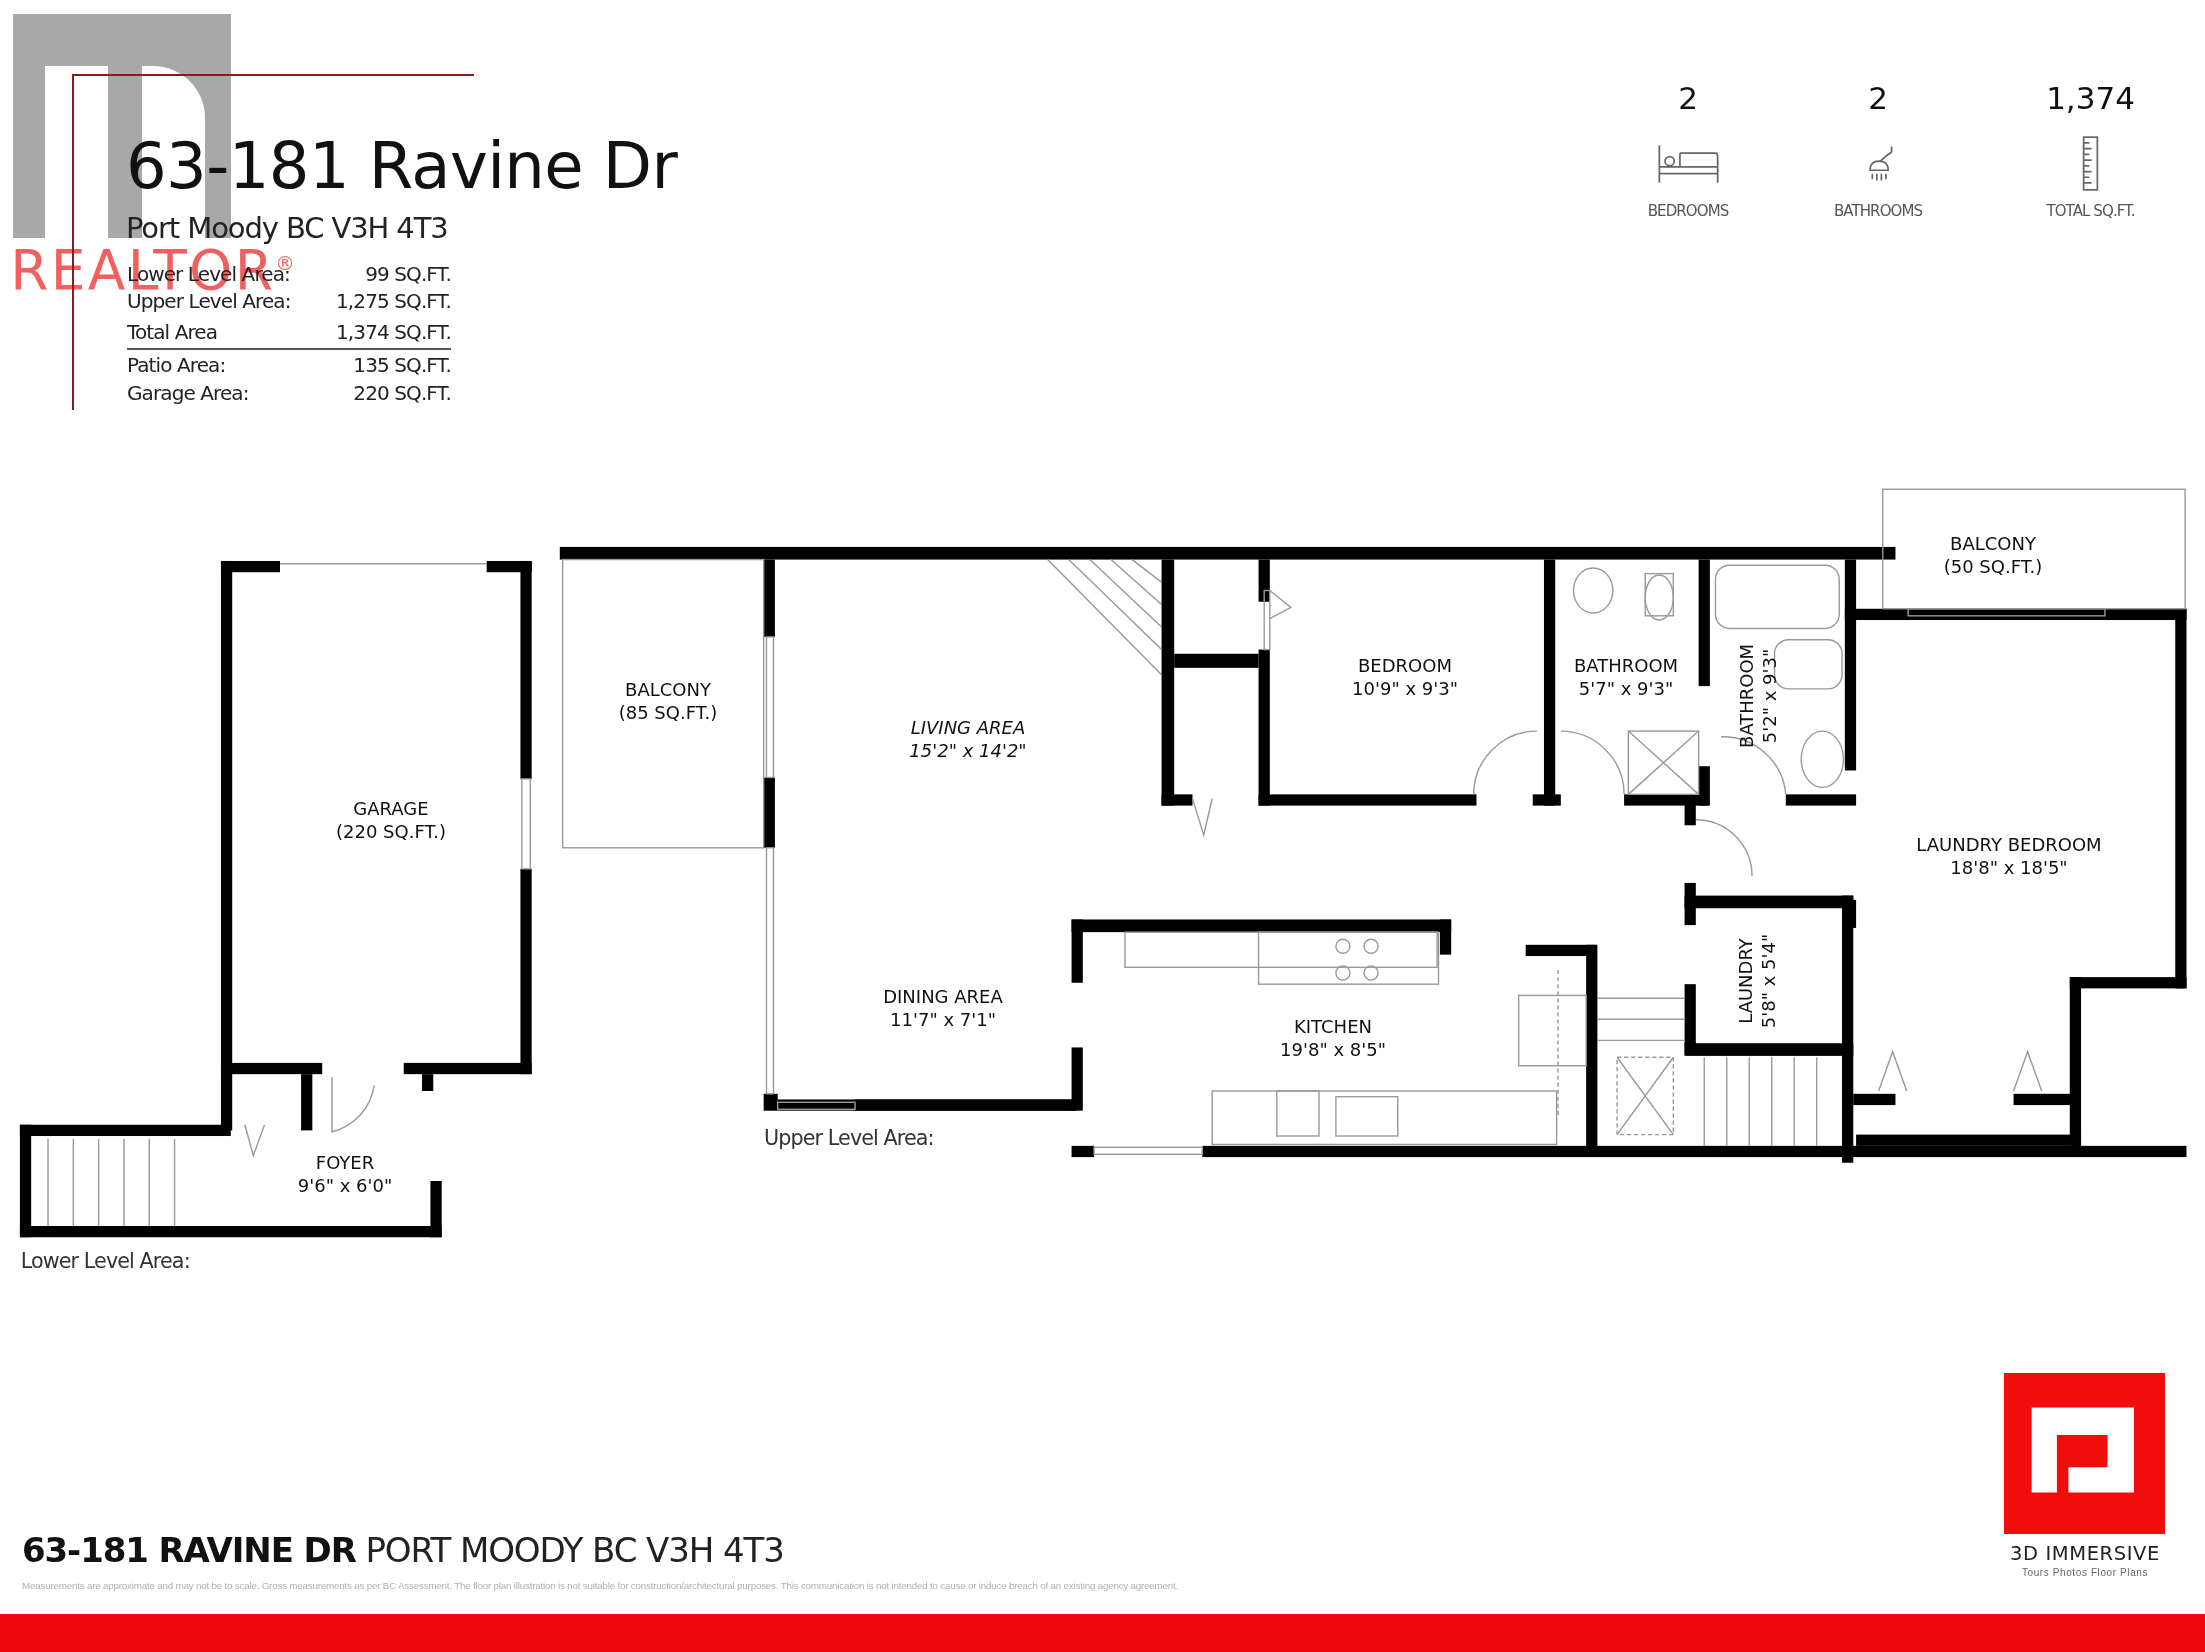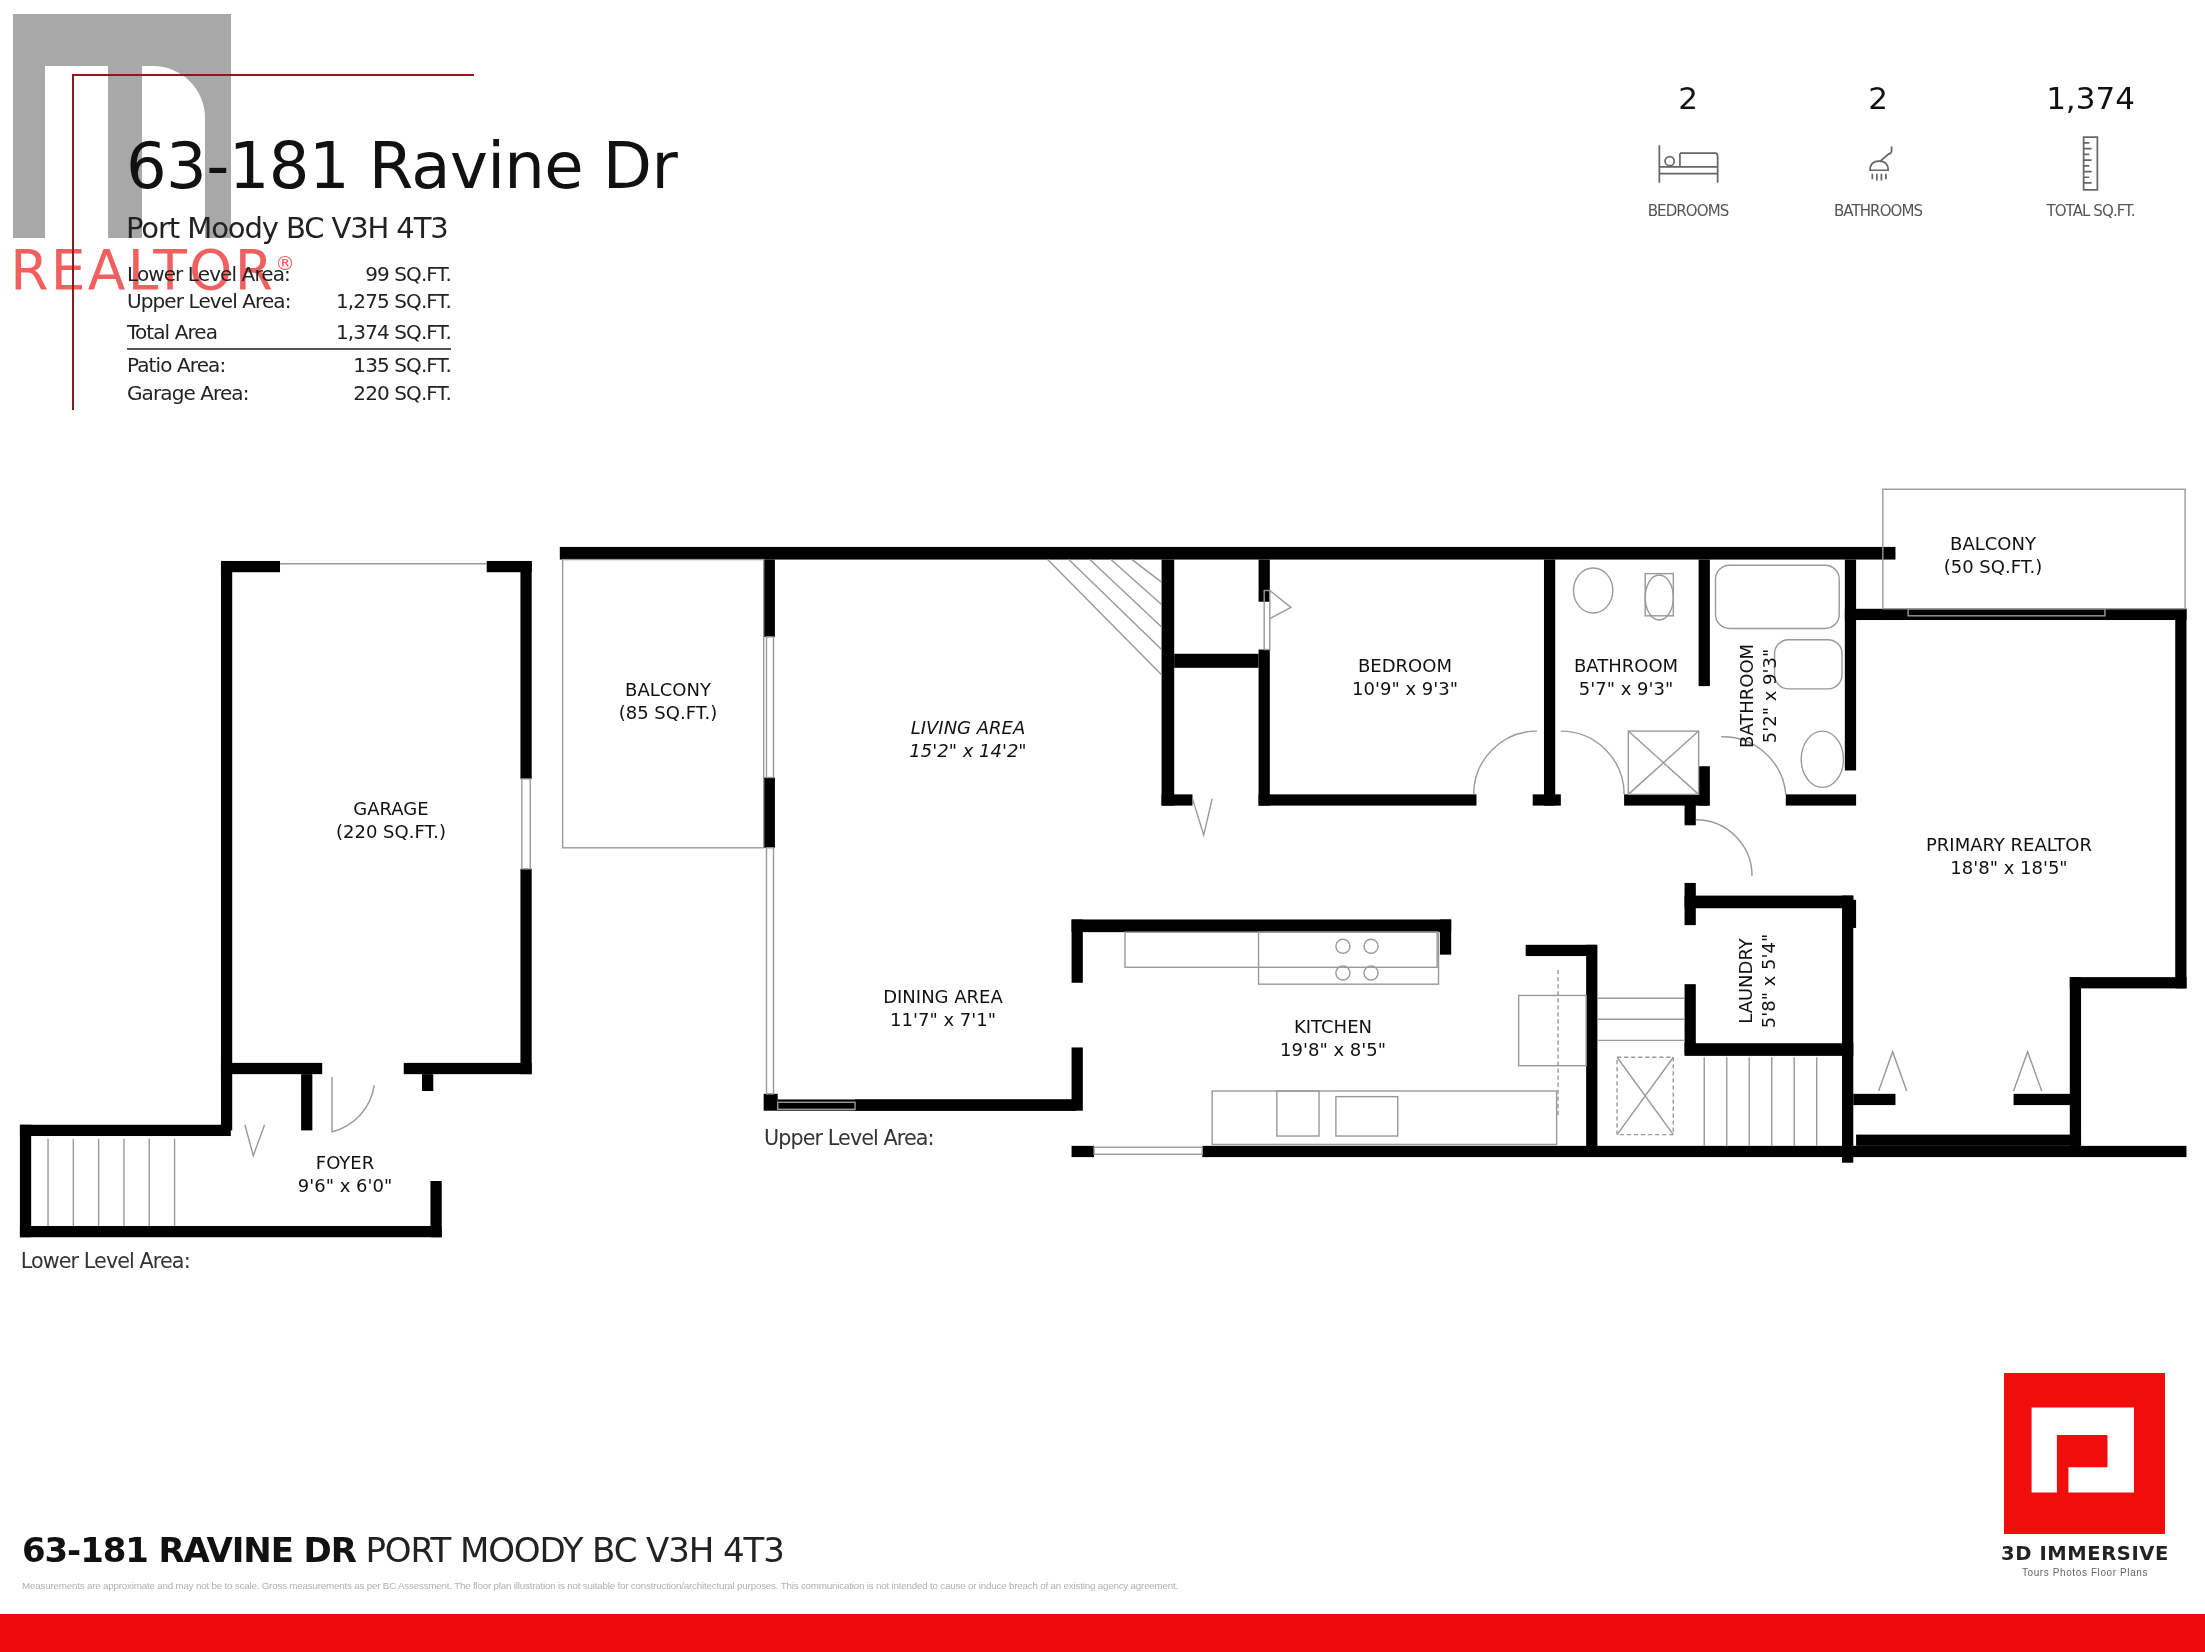--- a/index.html
+++ b/index.html
@@ -28,21 +28,21 @@
   .room.rot { transform: translate(-50%, -50%) rotate(-90deg); }
   .level-label { font-family: "DejaVu Sans", sans-serif; font-size: 20.7px; letter-spacing: -0.9px; color: #333; }
   
   .footer-addr { left: 22px; top: 1530px; font-size: 34px; font-family: "DejaVu Sans", sans-serif; letter-spacing: -1.1px; color: #111; white-space: nowrap; }
   .footer-addr b { font-weight: bold; }
   .footer-addr span.rest { font-weight: normal; color: #222; }
   .disclaimer { left: 22px; top: 1580px; font-size: 9.8px; color: #b0b0b0; white-space: nowrap; letter-spacing: -0.2px; }
   .red-bar { left: 0; top: 1614px; width: 2205px; height: 38px; background: #ee0a0a; }
   
   .logo-box { left: 2004px; top: 1373px; width: 161px; height: 161px; background: #f20d0d; }
-  .logo-name { left: 1999px; top: 1542px; width: 172px; text-align: center; font-size: 19.5px; font-weight: bold; letter-spacing: 0.6px; color: #222; font-family: "DejaVu Sans", sans-serif; }
+  .logo-name { left: 1999px; top: 1542px; width: 172px; text-align: center; font-size: 19.5px; font-weight: normal; letter-spacing: 0.6px; color: #222; font-family: "DejaVu Sans", sans-serif; }
   .logo-tag { left: 1999px; top: 1567px; width: 172px; text-align: center; font-size: 10px; color: #666; letter-spacing: 0.6px; }
   svg.plan { position: absolute; left: 0; top: 0; }
 </style>
 </head>
 <body>
 
 <div class="abs realtor-mark">
   <div class="r-inner-a"></div>
     <div class="r-inner-b"></div>
 </div>
@@ -271,21 +271,21 @@
   </div>
 <div class="room rot" style="left:1758px;top:696px;">
     <div>BATHROOM</div>
     <div>5'2" x 9'3"</div>
   </div>
 <div class="room rot" style="left:1757px;top:981px;">
     <div>LAUNDRY</div>
     <div>5'8" x 5'4"</div>
   </div>
 <div class="room" style="left:2009px;top:856px;">
-    <div>PRIMARY REALTOR</div>
+    <div>LAUNDRY BEDROOM</div>
     <div>18'8" x 18'5"</div>
   </div>
 <div class="room" style="left:1993px;top:555px;">
     <div>BALCONY</div>
     <div>(50 SQ.FT.)</div>
   </div>
 
 <div class="abs level-label" style="left:764px;top:1126px;">Upper Level Area:</div>
 <div class="abs level-label" style="left:20.7px;top:1249px;">Lower Level Area:</div>
 

